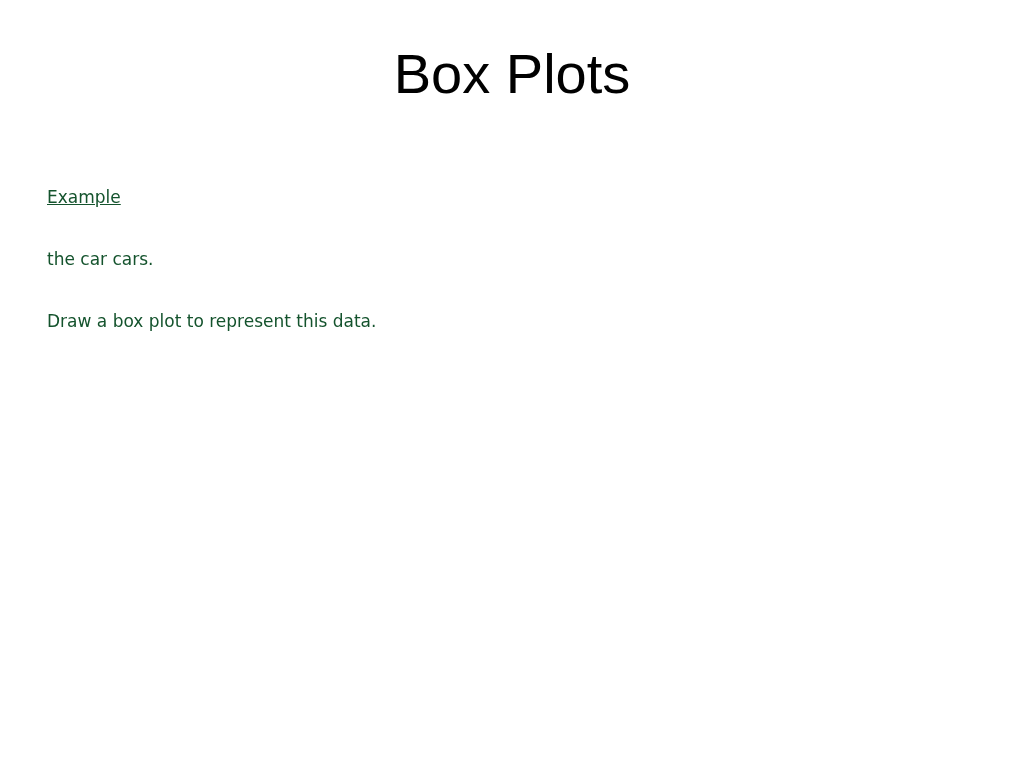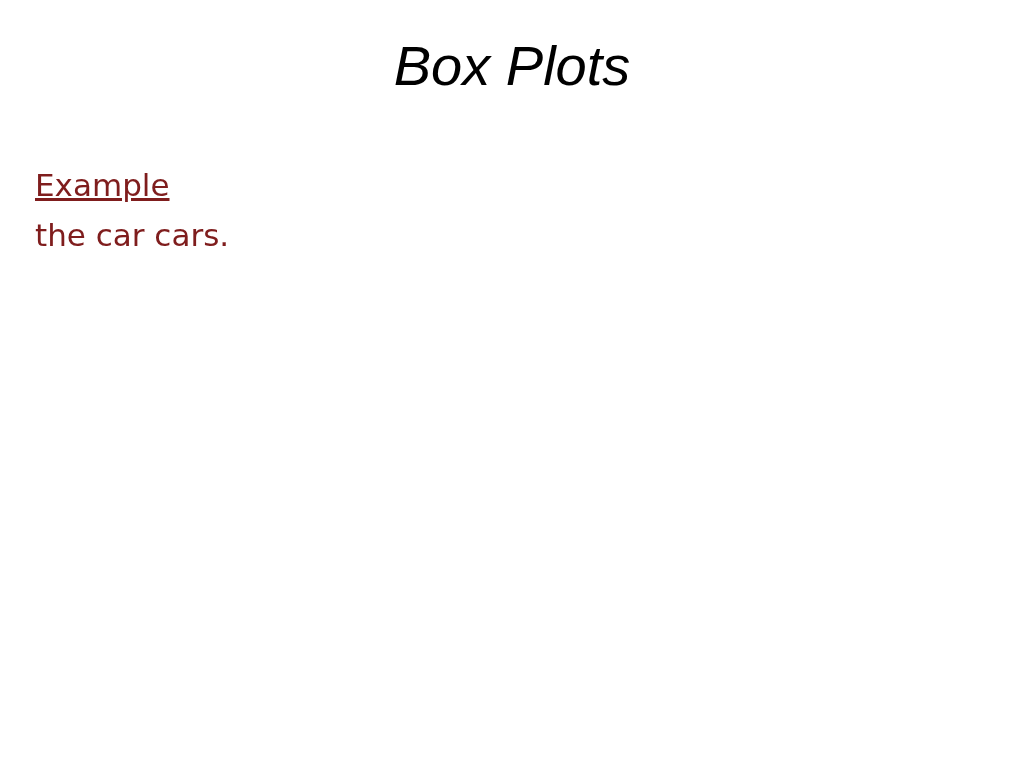--- a/index.html
+++ b/index.html
@@ -10,56 +10,56 @@
   .slide {
     position: relative;
     width: 1024px;
     height: 768px;
     background: #ffffff;
     overflow: hidden;
     font-family: "DejaVu Sans", sans-serif;
     color: #000000;
   }
   .slide-title {
-    margin: 0;
+    margin: 8px;
     padding-top: 32px;
     text-align: center;
     font-family: "Liberation Sans", sans-serif;
     font-weight: 400;
     font-size: 56px;
     line-height: 1.2;
     color: #000000;
-    font-style: italic;
   }
   .content {
     position: absolute;
     left: 31px;
     top: 158px;
     width: 965px;
   }
   .content p {
-    margin: 4px;
-    font-size: 31px;
+    margin: 16px;
+    font-size: 17px;
     line-height: 46px;
     font-weight: 400;
-    color: #7f1d1d;
+    color: #14532d;
     white-space: pre;
   }
   .underlined {
     text-decoration: underline;
   }
 </style>
 </head>
 <body>
 
 <div class="slide">
   <h1 class="slide-title">Box Plots</h1>
 
   <div class="content">
     <p class="underlined">Example</p>
 
 
     <p>the car cars.</p>
 
 
 
+    <p>Draw a box plot to represent this data.</p>
   </div>
 </div>
 
 </body></html>

